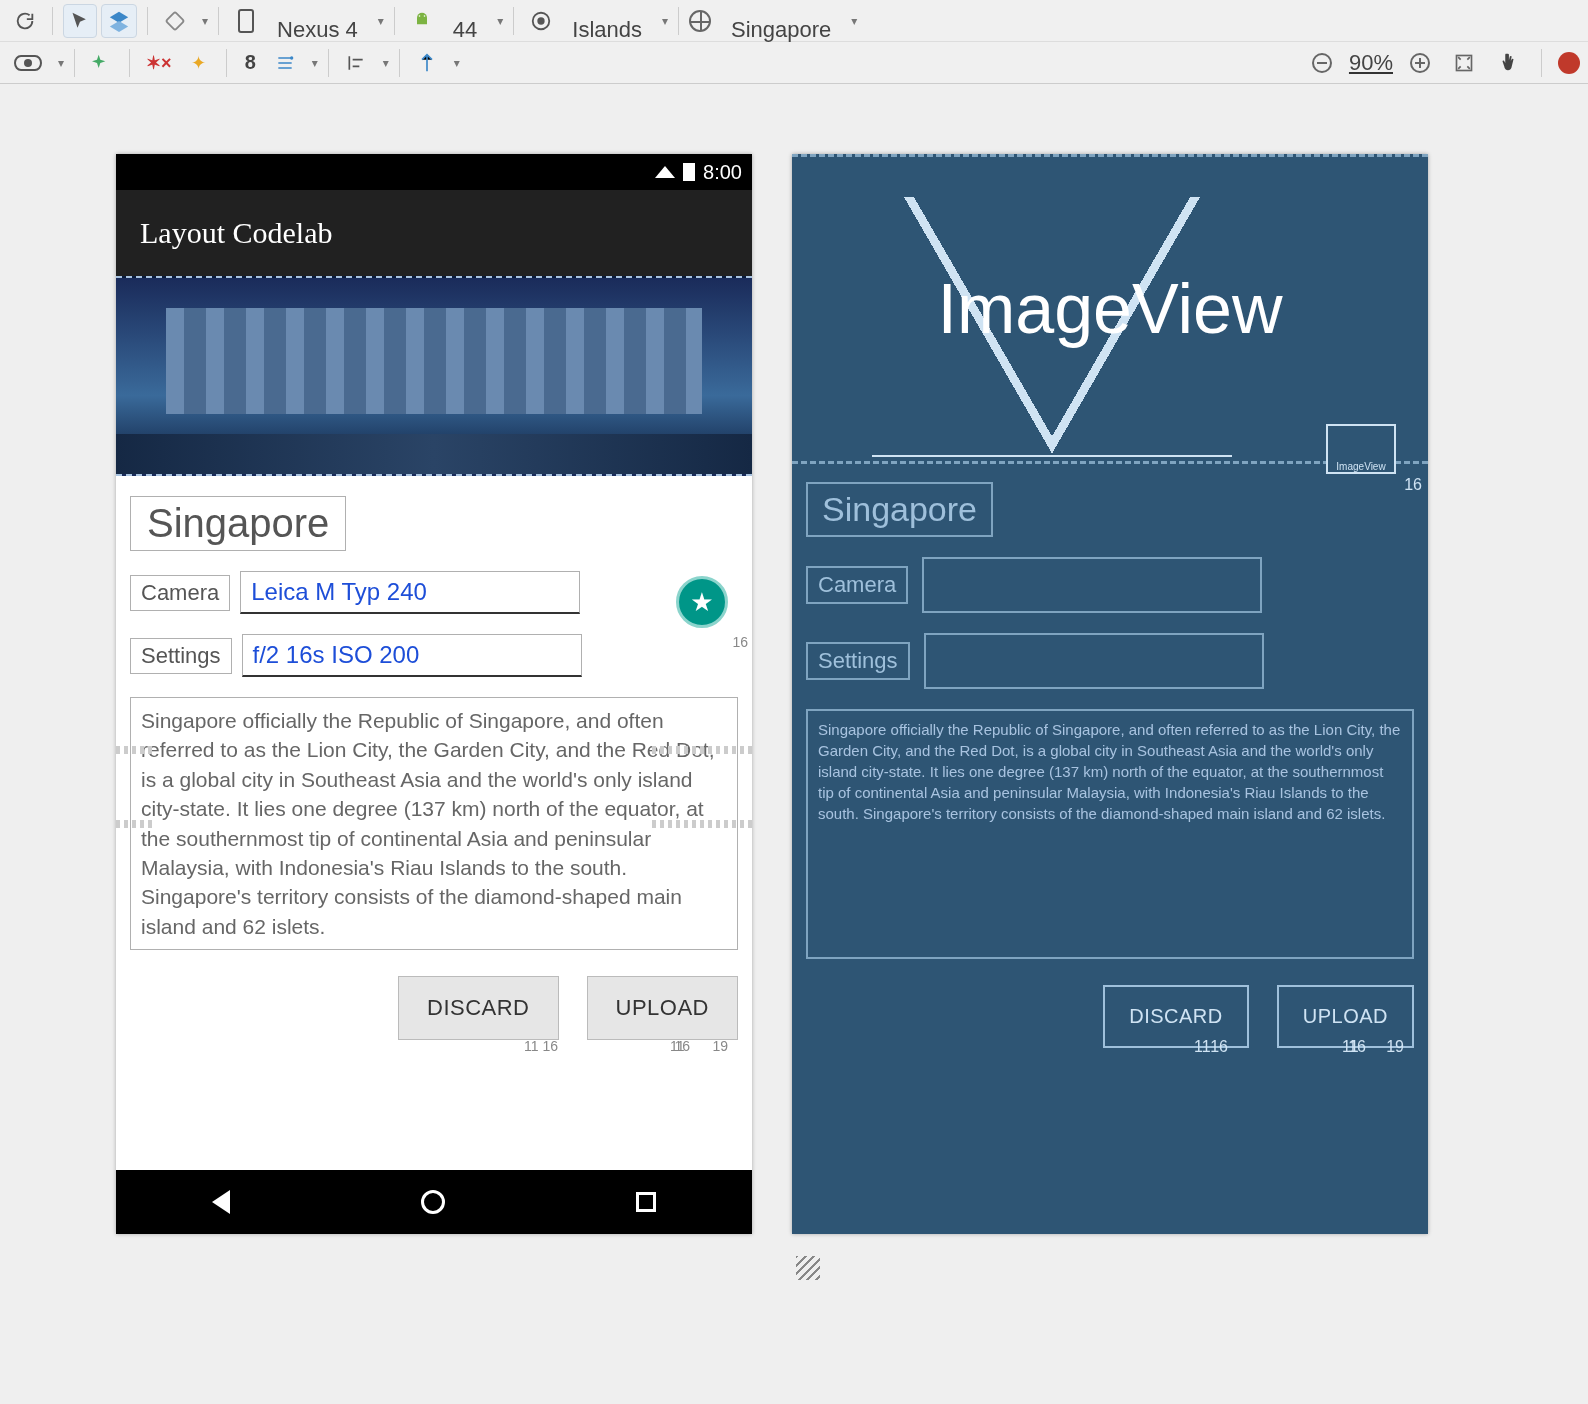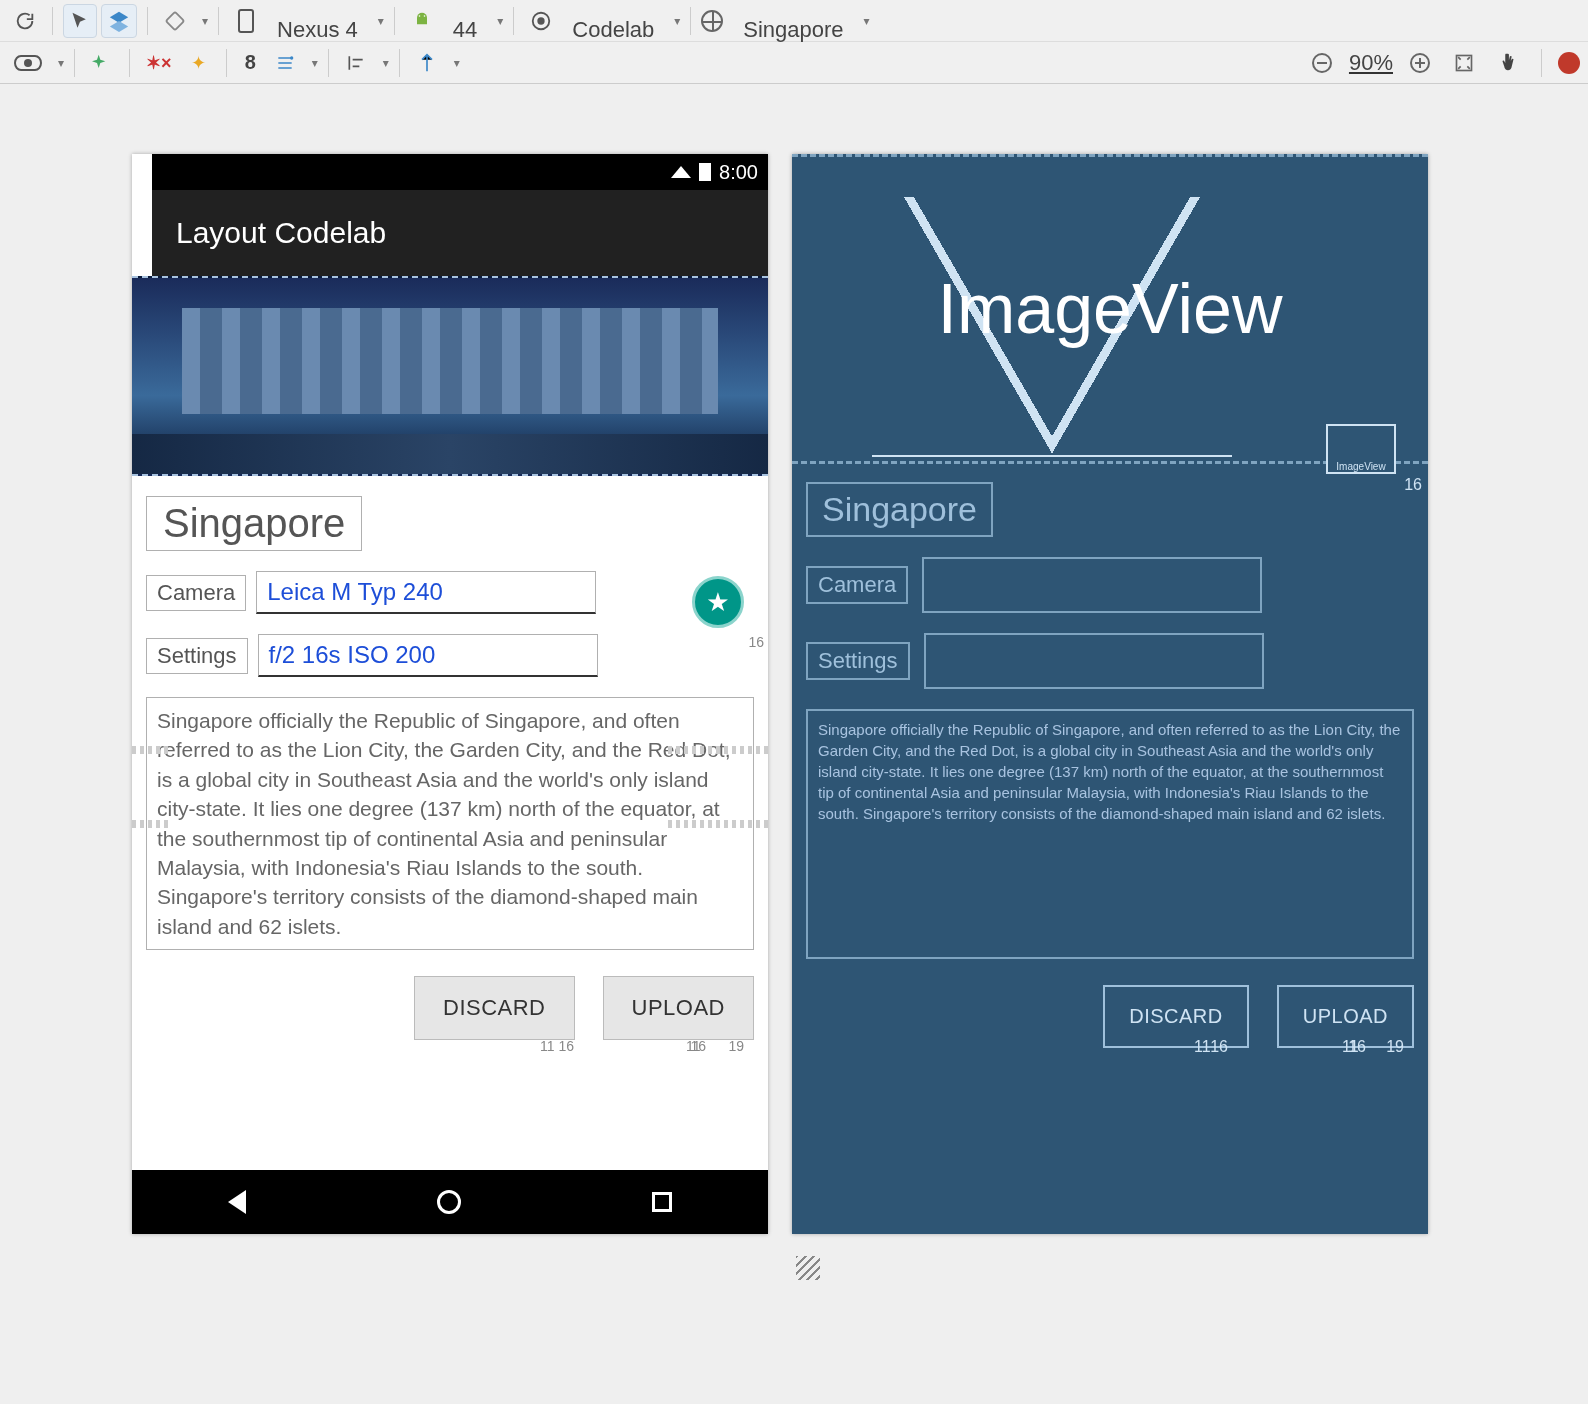--- a/index.html
+++ b/index.html
@@ -87,39 +87,39 @@
     height: calc(100% - 84px);
     background: #efefef;
   }
   .phone, .blueprint {
     position: absolute;
     top: 70px;
     width: 636px;
     height: 1080px;
     box-shadow: 0 0 4px rgba(0,0,0,.3);
   }
-  .phone { left: 132px; background:#fff;padding-left:20px; }
+  .phone { left: 116px; background:#fff; }
   .blueprint { left: 792px; background:#2e5574; }
 
   
   .statusbar {
     height: 36px;
     background:#000;
     color:#fff;
     display:flex;align-items:center;justify-content:flex-end;
     gap:8px;padding:0 10px;font-size:20px;
   }
   .wifi{width:0;height:0;border-left:10px solid transparent;border-right:10px solid transparent;border-bottom:12px solid #fff;}
   .batt{width:12px;height:18px;background:#fff;}
   .appbar {
     height: 86px;
     background:#212121;
     color:#fff;
     display:flex;align-items:center;
-    padding:0 24px;font-size:30px;font-weight:500;
+    padding:0 24px;font-size:30px;font-weight:500;font-family:Liberation Serif, serif;
   }
   .navbar {
     position:absolute;bottom:0;left:0;right:0;height:64px;background:#000;
     display:flex;align-items:center;justify-content:space-around;color:#fff;
   }
   .nav-tri{width:0;height:0;border-top:12px solid transparent;border-bottom:12px solid transparent;border-right:18px solid #fff;}
   .nav-circ{width:24px;height:24px;border:3px solid #fff;border-radius:50%;}
   .nav-sq{width:20px;height:20px;border:3px solid #fff;}
 
   .content {
@@ -273,21 +273,21 @@
   </div>
   <span class="tb-label">44</span>
   <span class="tri">▾</span>
   <div class="sep"></div>
   <div class="tb-btn">
     <svg width="22" height="22" viewBox="0 0 24 24">
         <circle cx="12" cy="12" r="9" fill="none" stroke="#555" stroke-width="2"></circle>
         <circle cx="12" cy="12" r="4" fill="#555"></circle>
       </svg>
   </div>
-  <span class="tb-label">Codelab</span>
+  <span class="tb-label">Islands</span>
   <span class="tri">▾</span>
   <div class="sep"></div>
   <span class="globe"></span>
   <span class="tb-label">Singapore</span>
   <span class="tri">▾</span>
 </div>
 
 <div class="toolbar2">
   <div class="tb-btn">
       <span class="eye"></span>

